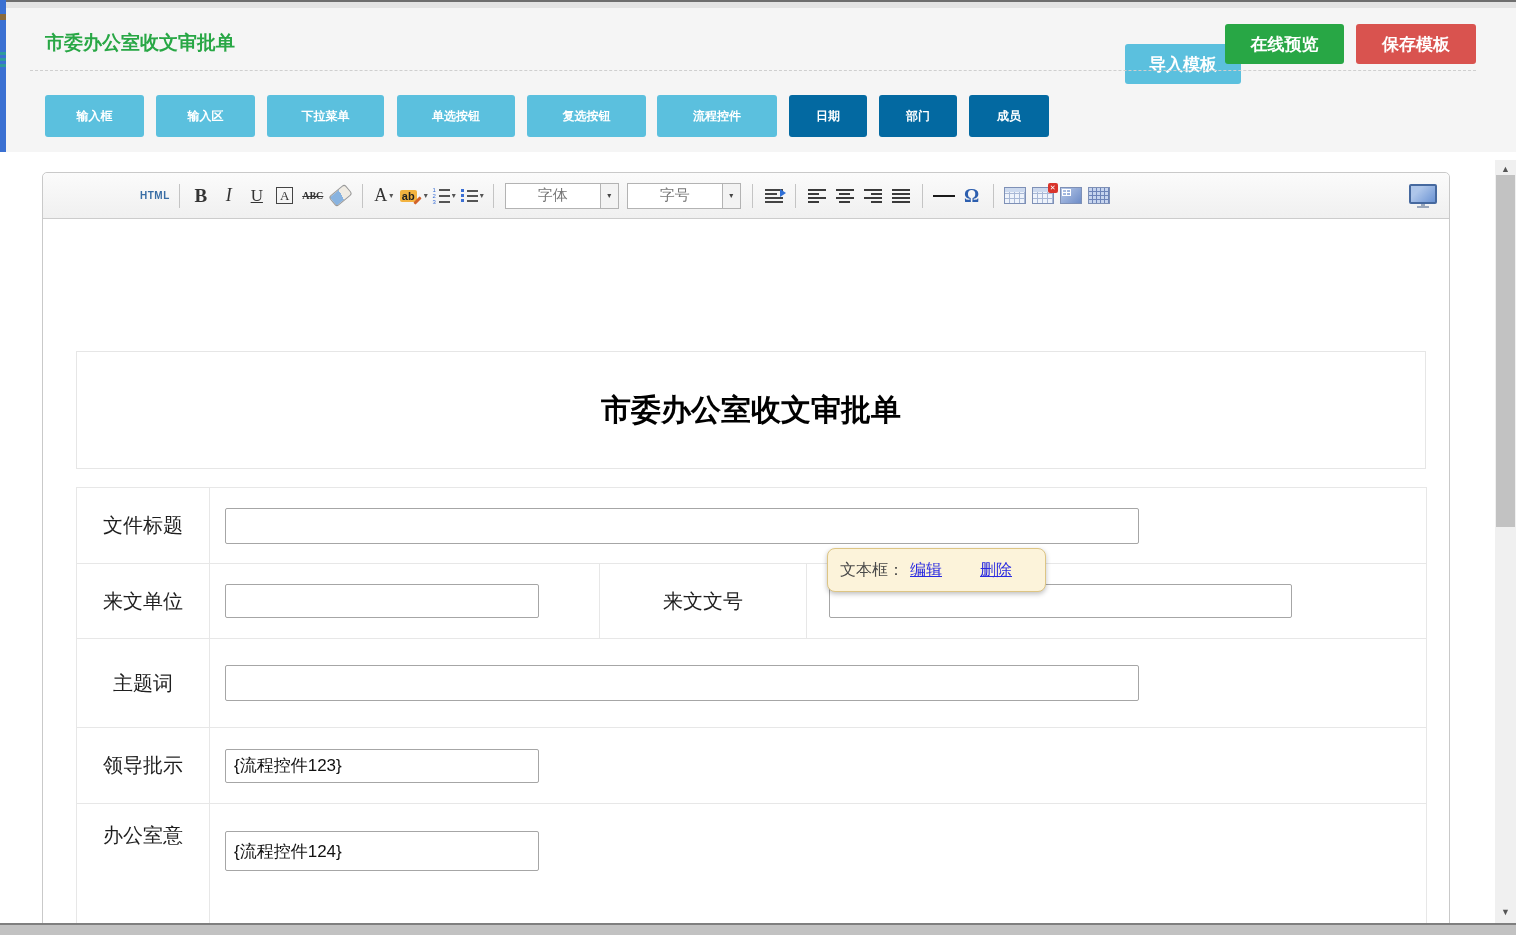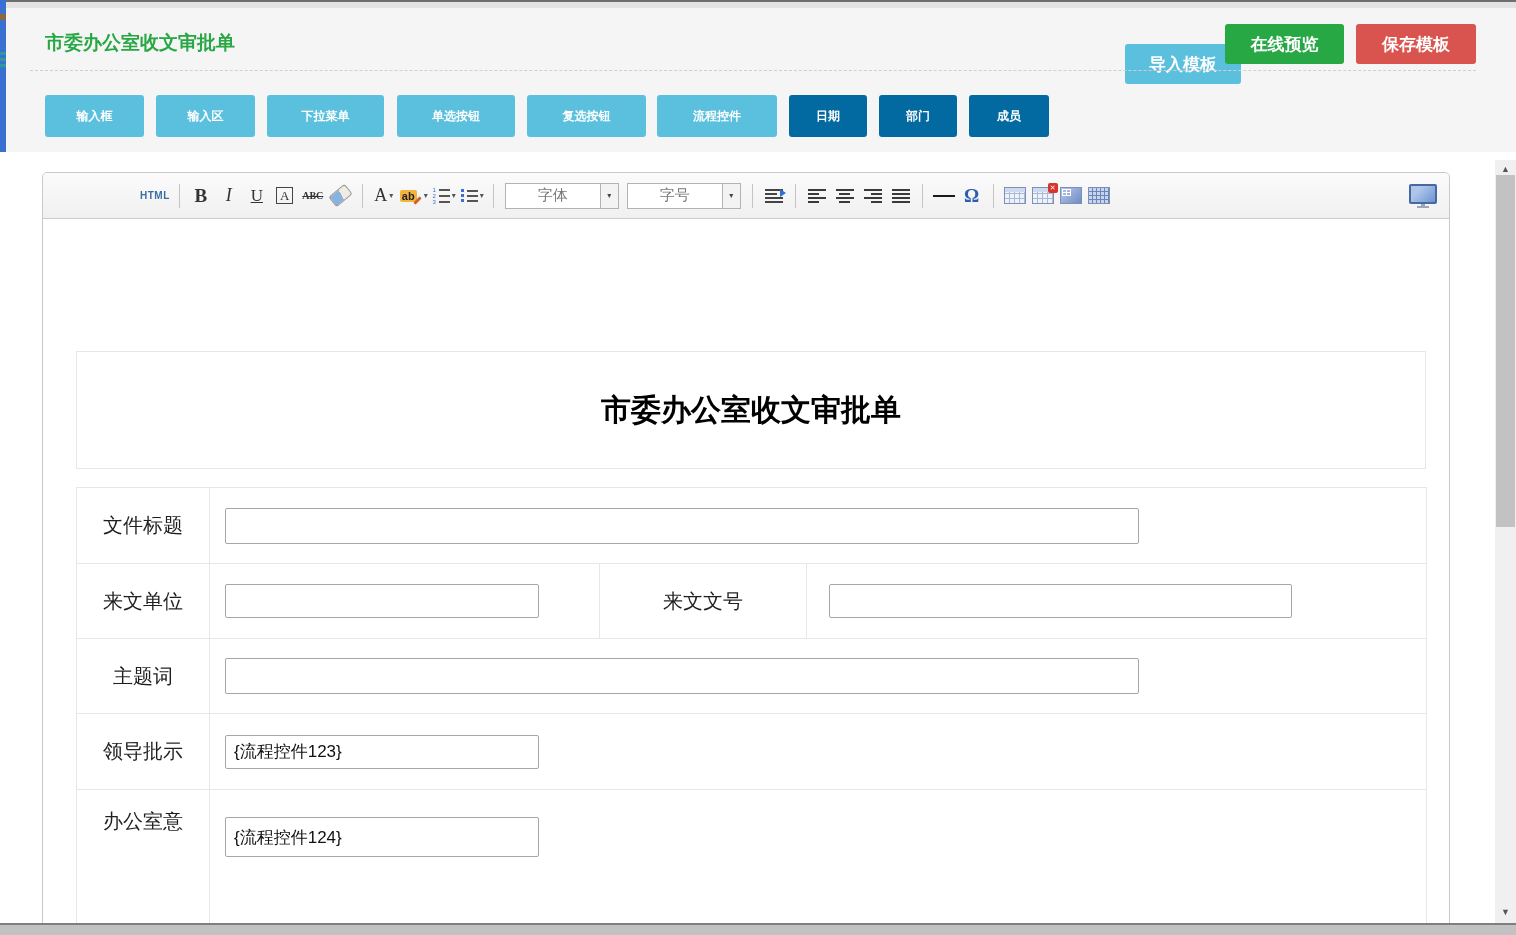--- a/index.html
+++ b/index.html
@@ -300,21 +300,21 @@
         <tr style="height:75px;">
           <td class="lbl">来文单位</td>
           <td colspan="2">
                 <input class="fld" style="width: 314px; margin-left: 15px;" value="">
               </td>
           <td class="lbl">来文文号</td>
           <td colspan="4">
                 <input class="fld" style="width: 463px; margin-left: 22px;" value="">
               </td>
         </tr>
-        <tr style="height:75px;">
+        <tr style="height:89px;">
           <td class="lbl">主题词</td>
           <td colspan="7">
                 <input class="fld" style="width: 914px; margin-left: 15px; height: 36px;" value="">
               </td>
         </tr>
         <tr style="height:76px;">
           <td class="lbl">领导批示</td>
           <td colspan="7">
                 <input class="fld" style="width: 314px; margin-left: 15px;" value="{流程控件123}">
               </td>
@@ -323,20 +323,25 @@
           <td class="lbl">办公室意</td>
           <td colspan="7">
                 <input class="fld" style="width: 314px; margin-left: 15px; margin-top: 27px; height: 40px;" value="{流程控件124}">
               </td>
         </tr>
       </tbody>
         </table>
     </div>
   </div>
 
+  <div class="tooltip">
+    <span>文本框：</span>
+    <a class="link-edit">编辑</a>
+    <a class="link-del">删除</a>
+  </div>
 
   <div class="vscroll">
     <div class="vs-up">▲</div>
     <div class="vs-thumb"></div>
     <div class="vs-down">▼</div>
   </div>
 
   <div class="bottom-band"></div>
 
 </div>

